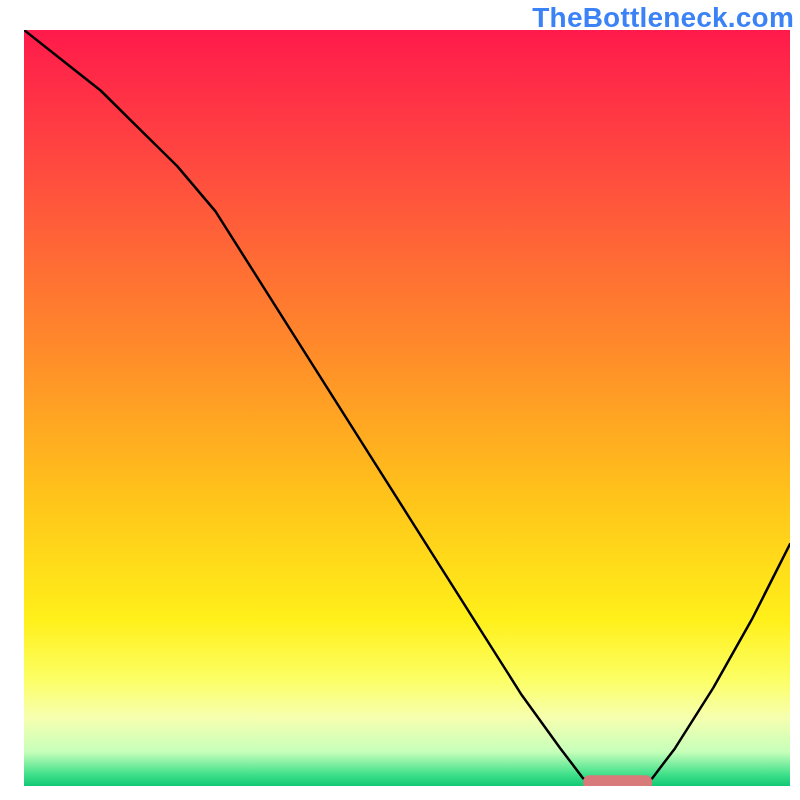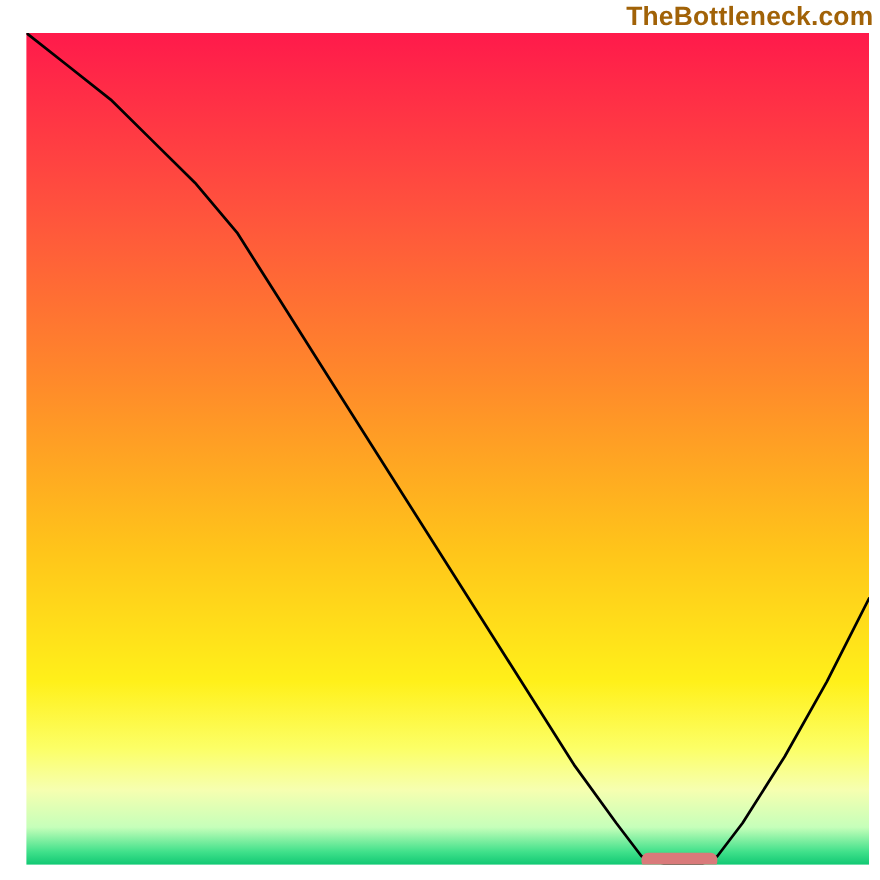--- a/index.html
+++ b/index.html
@@ -12,23 +12,23 @@
   }
   .stage {
     position: relative;
     width: 800px;
     height: 800px;
   }
   .watermark {
     position: absolute;
     top: 2px;
     right: 6px;
-    font-size: 24px;
+    font-size: 28px;
     font-weight: 600;
-    color: #a16207;
+    color: #3b82f6;
     letter-spacing: 0.2px;
     z-index: 30;
   }
   svg.chart {
     position: absolute;
     left: 0;
     top: 0;
     width: 800px;
     height: 800px;
     display: block;

